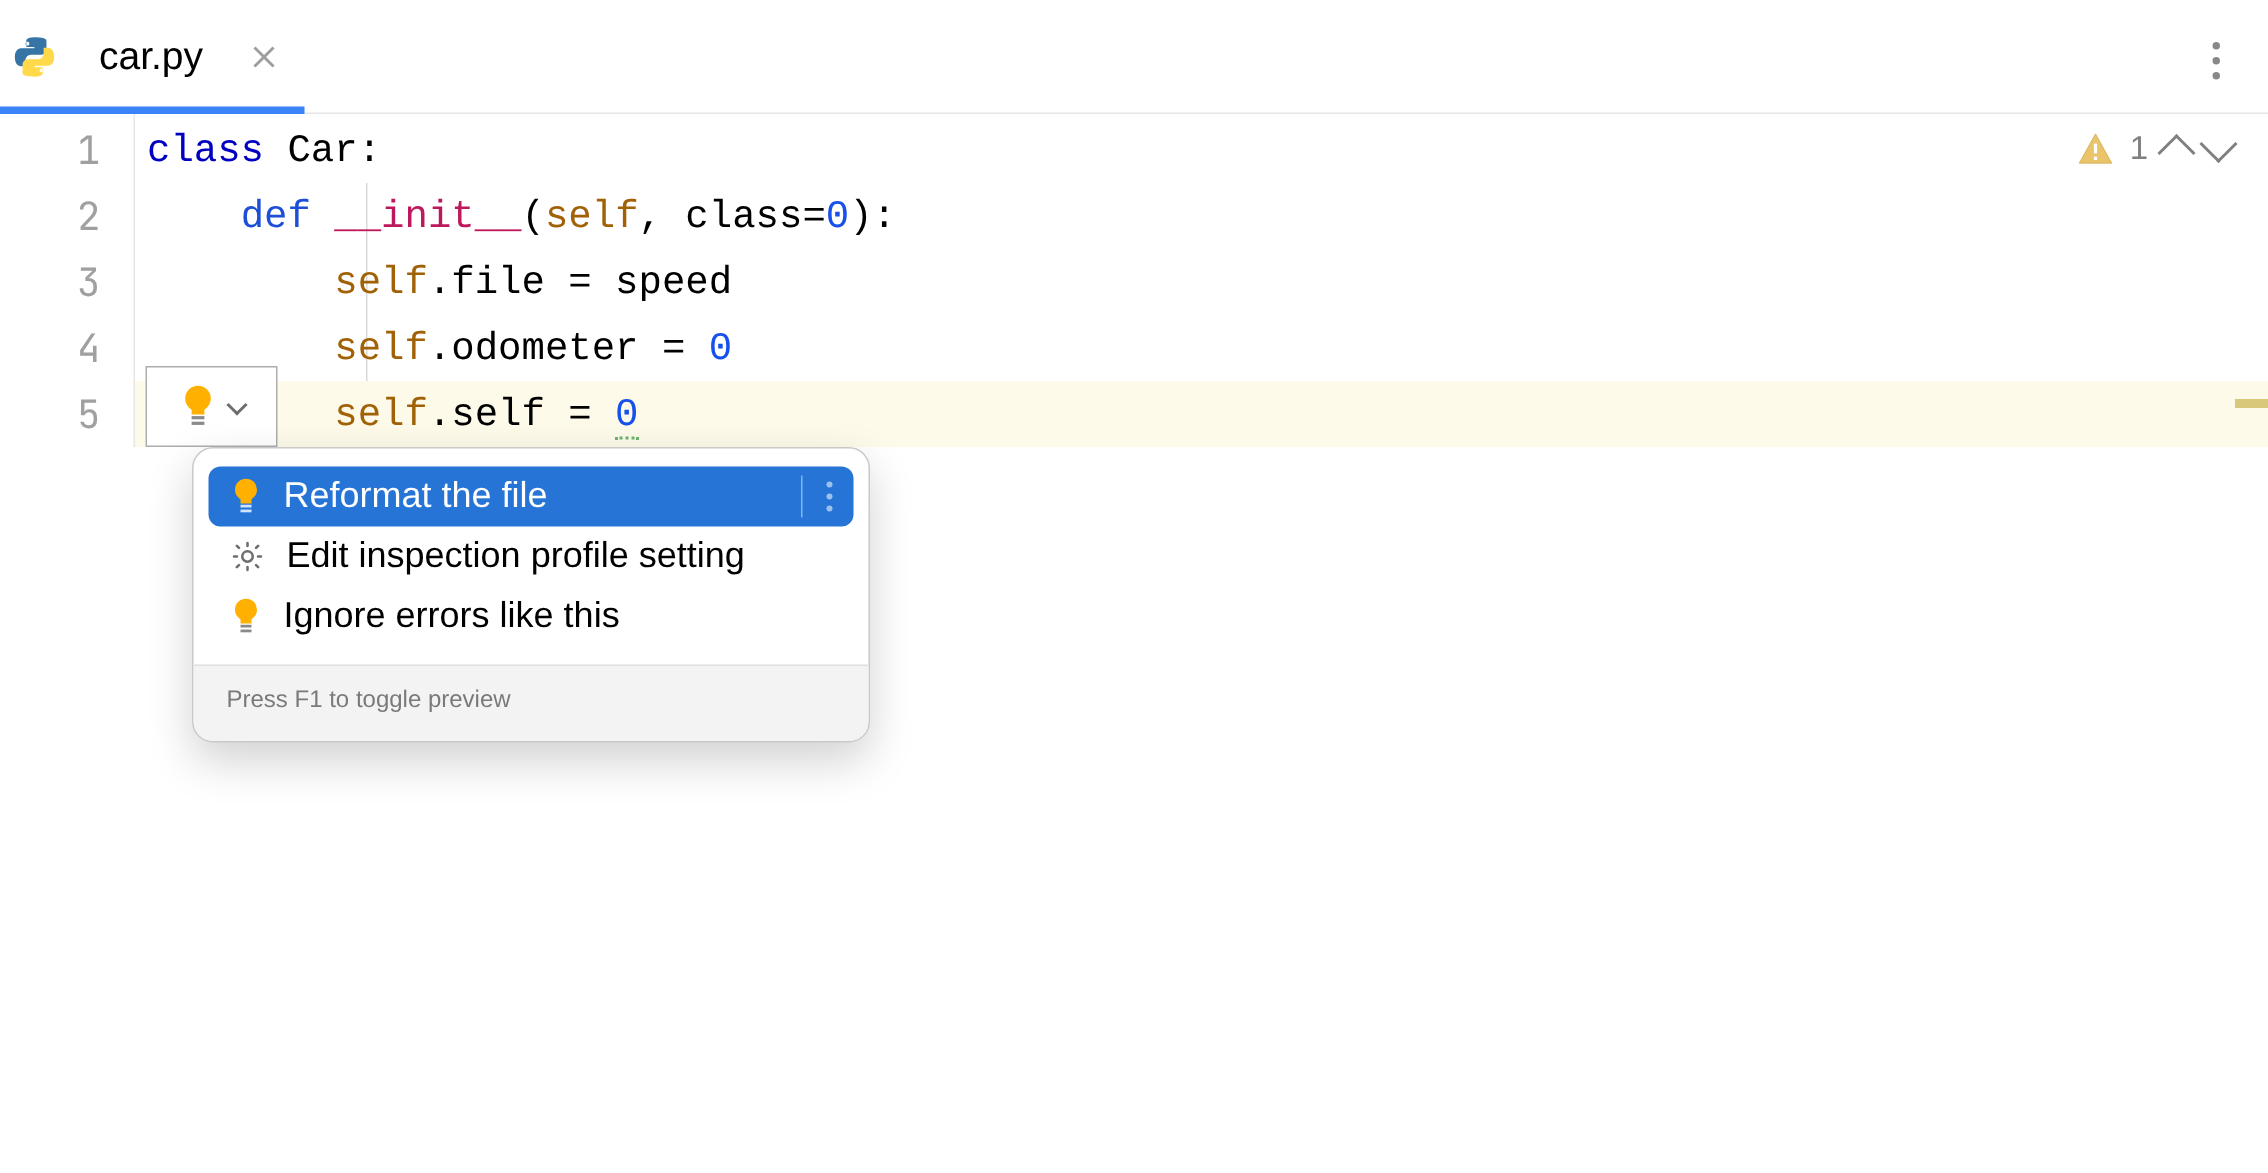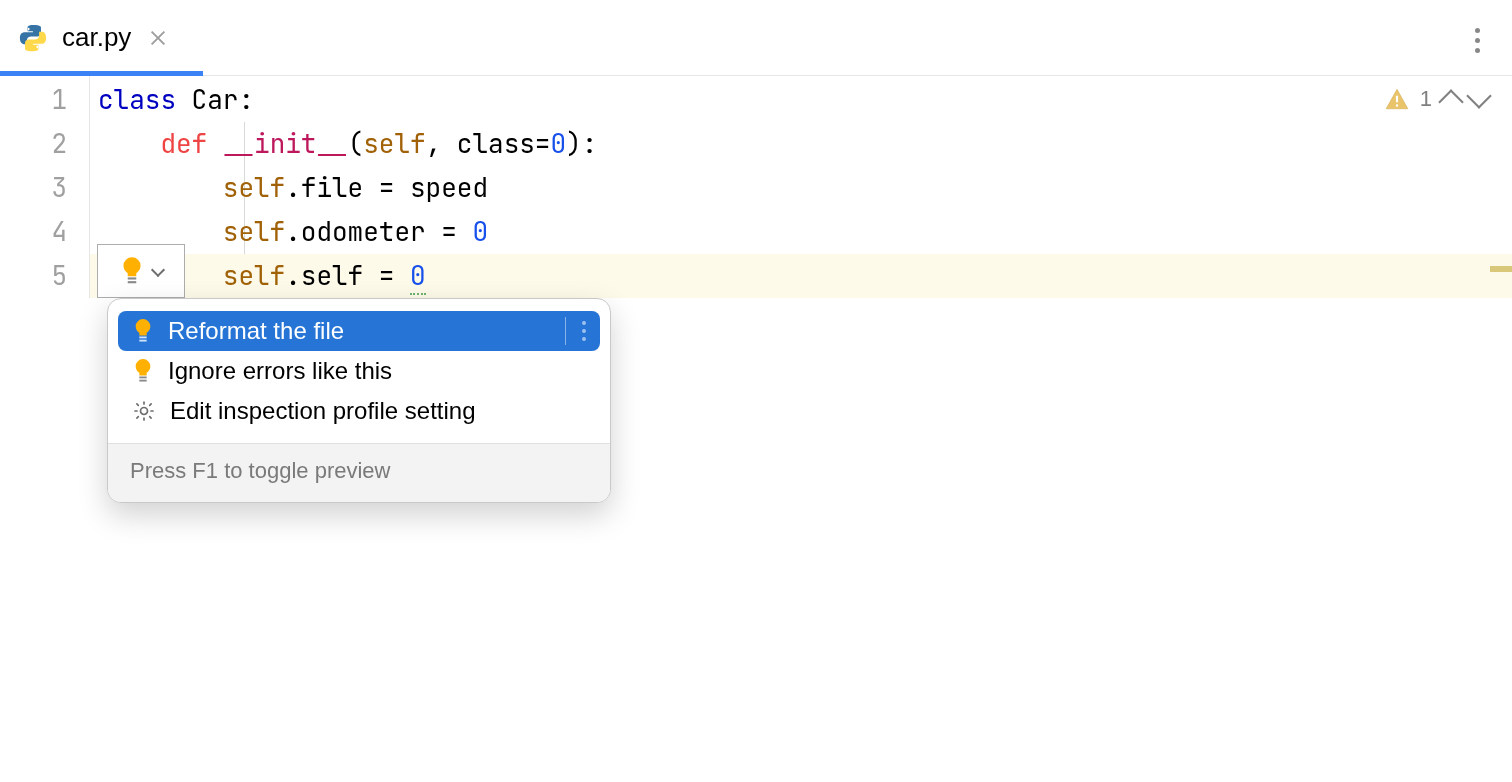--- a/index.html
+++ b/index.html
@@ -17,22 +17,22 @@
     display: flex;
     align-items: center;
     height: 76px;
     border-bottom: 1px solid #e6e6e6;
     background: #fff;
     position: relative;
   }
   .tab {
     display: flex;
     align-items: center;
-    gap: 14px;
-    padding: 0 20px 0 18px;
+    gap: 28px;
+    padding: 0 20px 0 8px;
     height: 100%;
     position: relative;
     justify-content: center;
   }
   .tab-active-underline {
     position: absolute;
     left: 0;
     bottom: -1px;
     width: 203px;
     height: 5px;
@@ -94,40 +94,41 @@
     border-right: 1px solid #e6e6e6;
     user-select: none;
     padding-top: 2px;
   }
   .gutter-line { height: 44px; }
   .code-area {
     flex: 1;
     padding-left: 8px;
     padding-top: 2px;
     position: relative;
+    font-family: Liberation Mono, monospace;
   }
   .code-line {
     height: 44px;
     white-space: pre;
     position: relative;
   }
   .hl-line {
     position: absolute;
     left: 0;
     top: 178px;
     height: 44px;
     width: 100%;
     background: #fdfae9;
     z-index: 0;
   }
   .code-line > * { position: relative; z-index: 1; }
 
   
   .k-keyword { color: #0000c0; }
-  .k-def { color: #ef4444; }
+  .k-def { color: #1d4ed8; }
   .k-dunder { color: #be185d; }
   .k-self { color: #a16207; }
   .k-num { color: #1750eb; }
   .k-plain { color: #000; }
 
   .indent-guide {
     position: absolute;
     left: 154px;
     top: 46px;
     width: 1px;
@@ -184,23 +185,23 @@
     align-items: center;
     justify-content: center;
     gap: 8px;
     z-index: 10;
     cursor: pointer;
   }
 
   
   .popup {
     position: absolute;
-    left: 107px;
+    left: 128px;
     top: 298px;
-    width: 504px;
+    width: 452px;
     background: #fff;
     border: 1px solid #c9c9c9;
     border-radius: 14px;
     box-shadow: 0 12px 30px rgba(0,0,0,0.18);
     overflow: hidden;
     z-index: 20;
   }
   .popup-list { padding: 12px 10px; }
   .popup-item {
     display: flex;
@@ -232,21 +233,21 @@
     gap: 4px;
   }
   .item-more span {
     width: 4px; height: 4px; border-radius: 50%; background: #888;
   }
   .popup-footer {
     background: #f3f3f3;
     border-top: 1px solid #e0e0e0;
     padding: 14px 22px 18px;
     color: #7a7a7a;
-    font-size: 22px;
+    font-size: 16px;
   }
 
   
   .icon { display: inline-flex; align-items: center; justify-content: center; }
 
   .scroll-marker {
     position: absolute;
     right: 0;
     top: 266px;
     width: 22px;
@@ -342,34 +343,34 @@
       <span class="item-sep"></span>
       <span class="item-more">
           <span></span>
           <span></span>
           <span></span>
         </span>
     </div>
 
     <div class="popup-item">
       <span class="icon">
+        <svg width="24" height="24" viewBox="0 0 24 24">
+          <path d="M12 8.5A3.5 3.5 0 1 0 12 15.5 3.5 3.5 0 1 0 12 8.5Z" fill="none" stroke="#6e6e6e" stroke-width="1.7"></path>
+          <path d="M12 3v2M12 19v2M4.9 4.9l1.4 1.4M17.7 17.7l1.4 1.4M3 12h2M19 12h2M4.9 19.1l1.4-1.4M17.7 6.3l1.4-1.4" stroke="#6e6e6e" stroke-width="1.7" stroke-linecap="round"></path>
+        </svg>
+      </span>
+      <span>Edit inspection profile setting</span>
+    </div>
+
+    <div class="popup-item">
+      <span class="icon">
         <svg width="22" height="28" viewBox="0 0 24 30">
           <path d="M12 2a8 8 0 0 0-8 8c0 3.2 1.9 5.5 4 7v3h8v-3c2.1-1.5 4-3.8 4-7a8 8 0 0 0-8-8z" fill="#ffb000"></path>
           <rect x="8" y="21" width="8" height="2" fill="#8a8a8a"></rect>
           <rect x="8" y="24.5" width="8" height="2" fill="#8a8a8a"></rect>
         </svg>
       </span>
       <span>Ignore errors like this</span>
     </div>
 
-    <div class="popup-item">
-      <span class="icon">
-        <svg width="24" height="24" viewBox="0 0 24 24">
-          <path d="M12 8.5A3.5 3.5 0 1 0 12 15.5 3.5 3.5 0 1 0 12 8.5Z" fill="none" stroke="#6e6e6e" stroke-width="1.7"></path>
-          <path d="M12 3v2M12 19v2M4.9 4.9l1.4 1.4M17.7 17.7l1.4 1.4M3 12h2M19 12h2M4.9 19.1l1.4-1.4M17.7 6.3l1.4-1.4" stroke="#6e6e6e" stroke-width="1.7" stroke-linecap="round"></path>
-        </svg>
-      </span>
-      <span>Edit inspection profile setting</span>
-    </div>
-
   </div>
   <div class="popup-footer">Press F1 to toggle preview</div>
 </div>
 
 </body></html>

